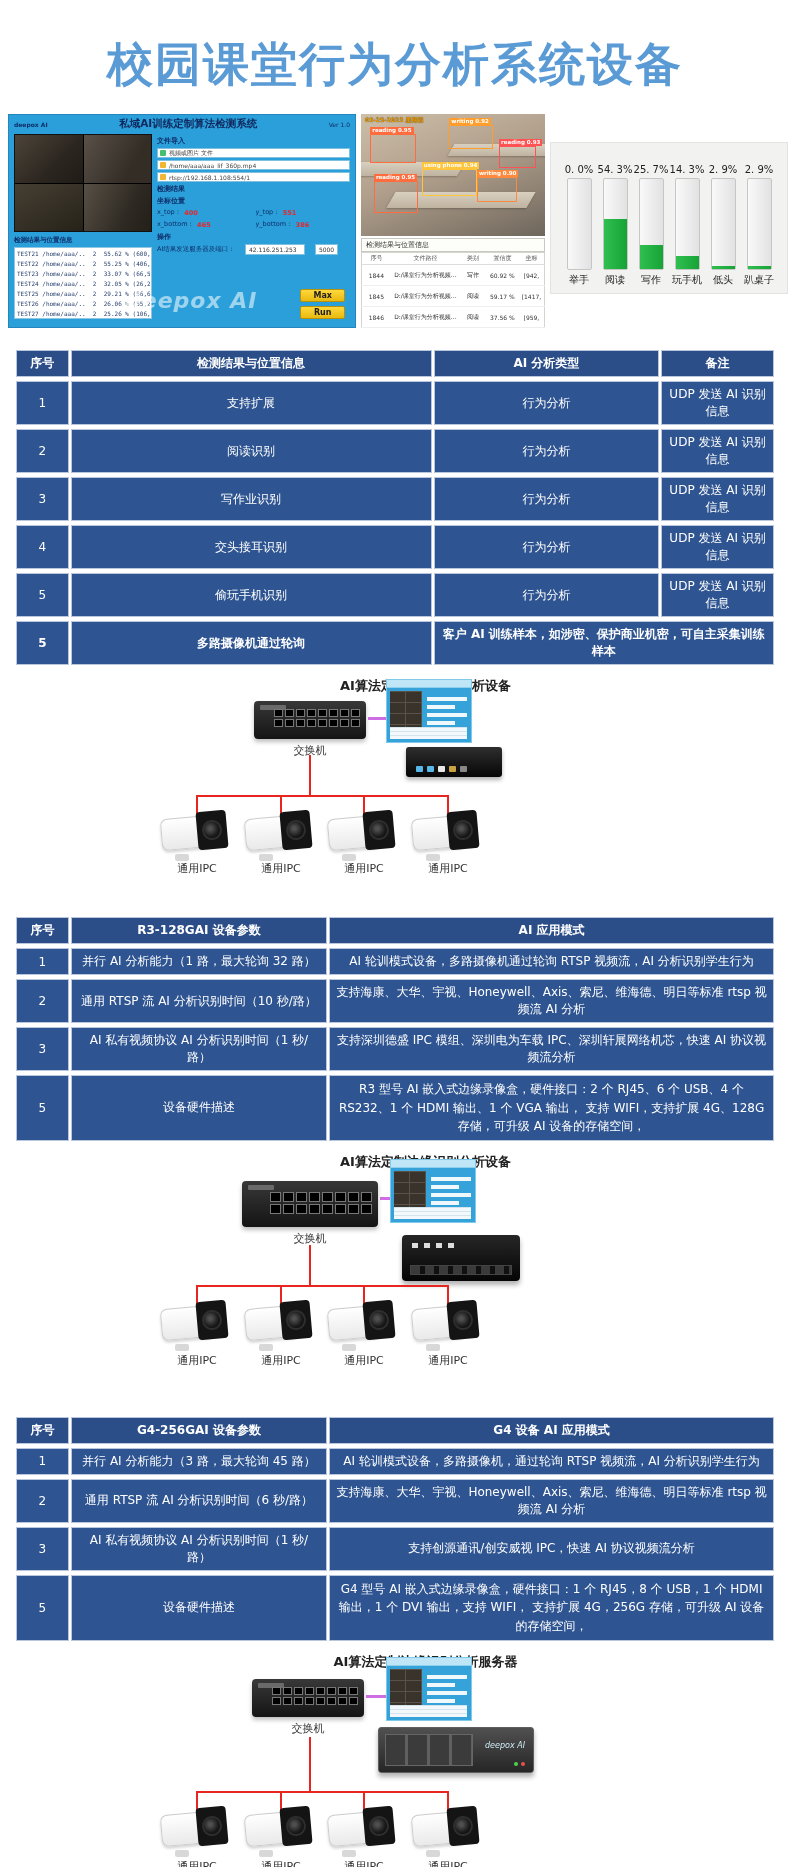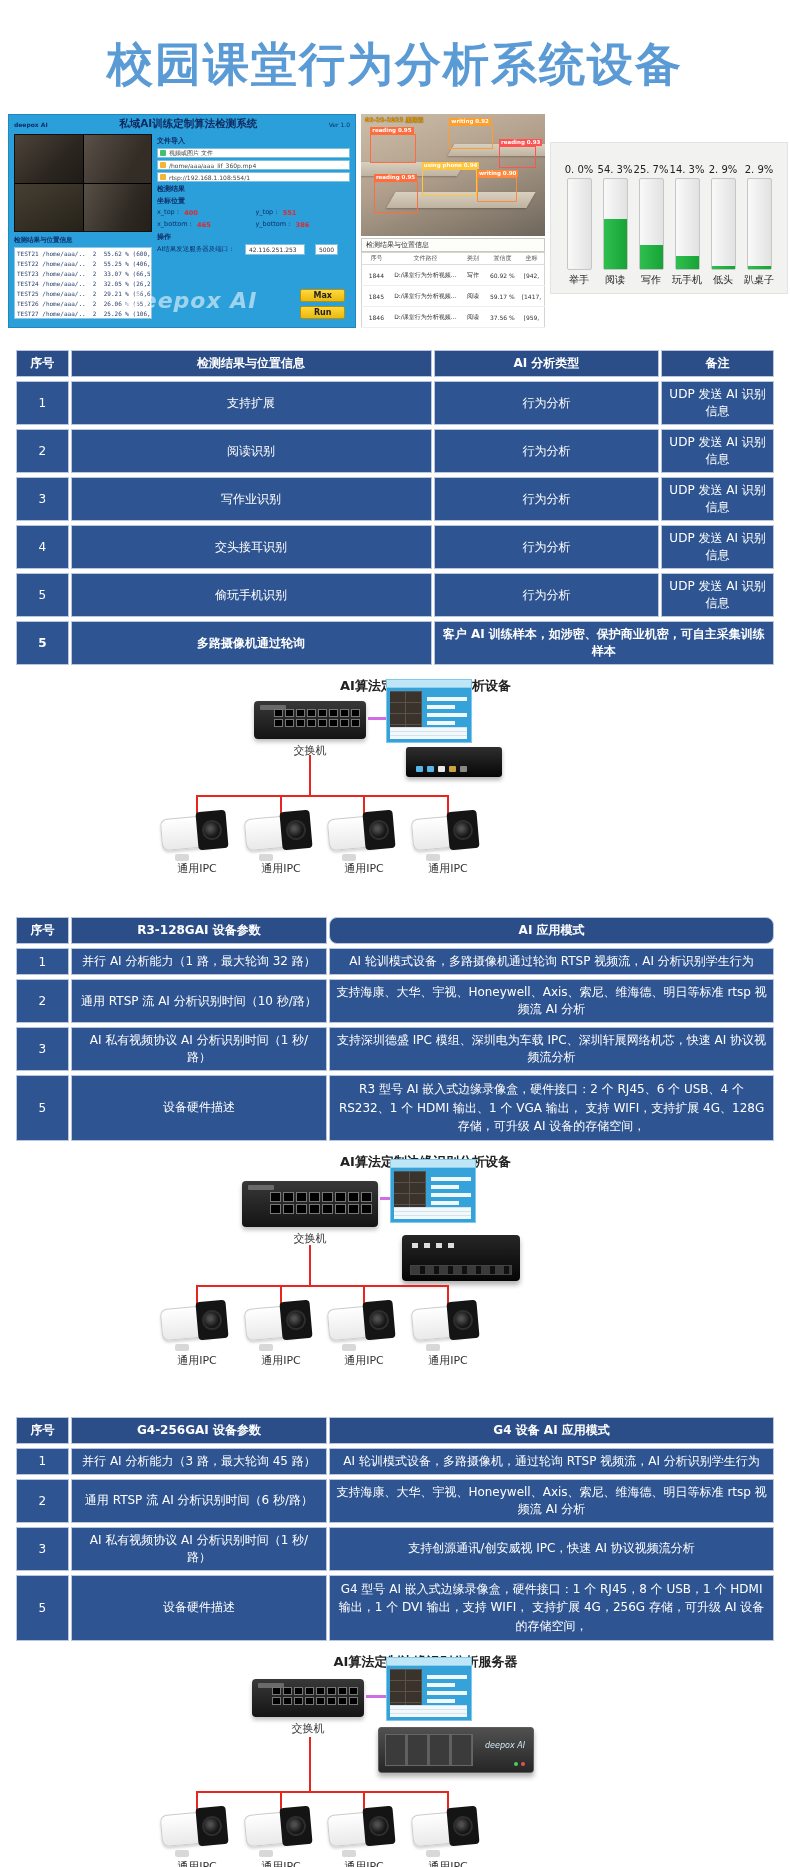--- a/index.html
+++ b/index.html
@@ -468,21 +468,21 @@
       </div>
       <div class="cam-mount"></div>
     </div>
     <div class="net-label" style="left: 392px; top: 184px; width: 84px;">通用IPC</div>
   </div>
 <table class="blue-table" style="margin-top:12px;">
     <thead>
       <tr>
         <th style="width: 7%;">序号</th>
         <th style="width: 34%;">R3-128GAI 设备参数</th>
-        <th style="width: 59%; border-radius: 8px;">AI 应用模式</th>
+        <th style="width: 59%;">AI 应用模式</th>
       </tr>
     </thead>
     <tbody>
       <tr>
         <td>1</td>
         <td>并行 AI 分析能力（1 路，最大轮询 32 路）</td>
         <td>AI 轮训模式设备，多路摄像机通过轮询 RTSP 视频流，AI 分析识别学生行为</td>
       </tr>
       <tr>
         <td>2</td>

